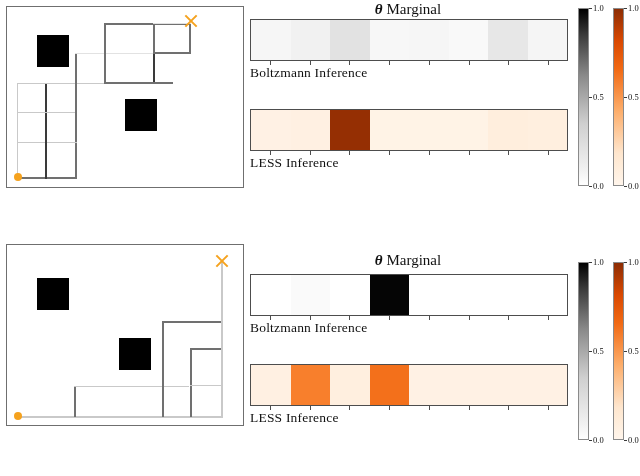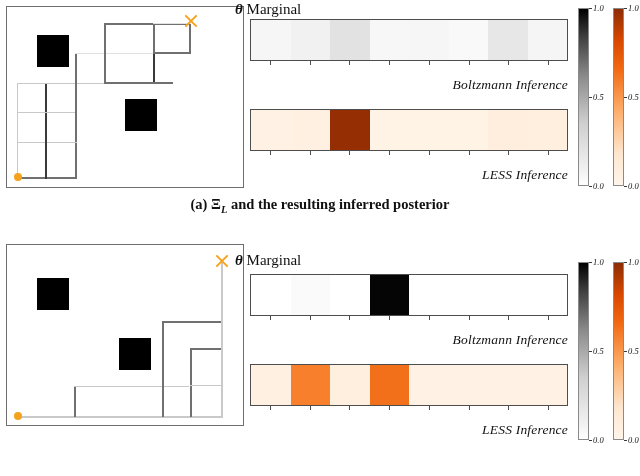--- a/index.html
+++ b/index.html
@@ -73,24 +73,24 @@
     width: 2px;
     height: 16px;
     background: #f5a21e;
   }
   .goal-x::before { transform: translateX(-50%) rotate(45deg); }
   .goal-x::after  { transform: translateX(-50%) rotate(-45deg); }
 
   
   .marg-title {
     position: absolute;
-    left: 235px;
+    left: 248px;
     width: 320px;
     top: 0px;
-    text-align: left;
+    text-align: center;
     font-size: 15px;
   }
   .marg-title .theta {
     font-style: italic;
     font-family: "Liberation Serif", "DejaVu Serif", serif;
     font-weight: 600;
   }
 
   .strip-wrap {
     position: absolute;
@@ -104,25 +104,24 @@
     border: 1.4px solid #4d4d4d;
     box-sizing: border-box;
     display: flex;
     background: #ffffff;
   }
   .strip .cell {
     flex: 1 1 0;
     height: 100%;
   }
   .strip-label {
-    text-align: right;
+    text-align: left;
     font-size: 13.5px;
-    margin-top: 16px;
+    margin-top: 4px;
     letter-spacing: 0.2px;
-    font-style: italic;
   }
   .ticks {
     position: absolute;
     left: 0;
     width: 100%;
     height: 5px;
     display: flex;
   }
   .ticks span {
     flex: 1 1 0;
@@ -163,21 +162,20 @@
     height: 178px;
     top: 0;
     font-size: 8.5px;
     font-family: "Liberation Serif", "DejaVu Serif", serif;
   }
   .cbar-ticks .t {
     position: absolute;
     left: 0;
     white-space: nowrap;
     transform: translateY(-50%);
-    font-style: italic;
   }
   .cbar-ticks .t::before {
     content: "";
     position: absolute;
     left: -4px;
     top: 50%;
     width: 3px;
     height: 1px;
     background: #3a3a3a;
   }
@@ -305,23 +303,20 @@
 
   <div class="cbar-group" style="left:613px;">
     <div class="cbar orange"></div>
     <div class="cbar-ticks" style="left:15px;">
       <span class="t t-top">1.0</span>
       <span class="t t-mid">0.5</span>
       <span class="t t-bot">0.0</span>
     </div>
   </div>
 
-  <div class="caption" style="top:196px;">
-    <span>(a) </span><span class="xi">Ξ</span><sub>L</sub><span> and the resulting inferred posterior</span>
-  </div>
 </div>
 
 <div class="figure-panel" id="panel-b">
 
   <div class="gridworld">
     <div class="gw-inner" id="gw-b">
       <div class="traj-seg light" style="left:10px;  top:171px; width:206px; height:1.5px;"></div>
       <div class="traj-seg mid" style="left:67px;  top:141px; width:1.6px; height:31px;"></div>
       <div class="traj-seg light" style="left:67px;  top:141px; width:115px; height:1.4px;"></div>
       <div class="traj-seg mid" style="left:155px; top:76px;  width:1.6px; height:96px;"></div>

